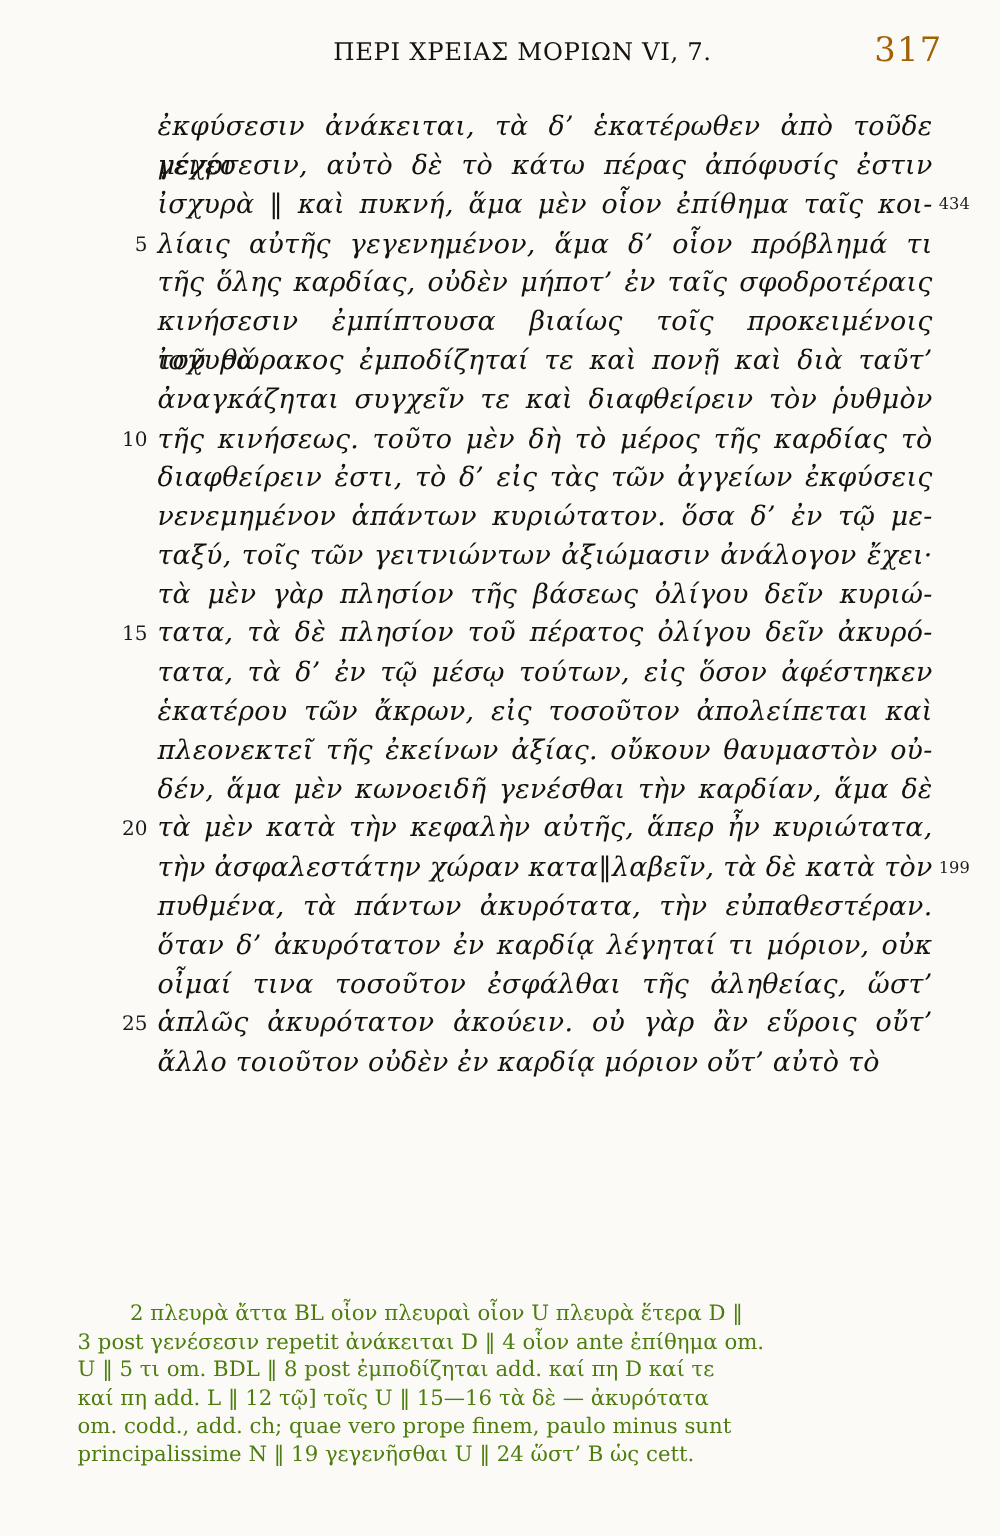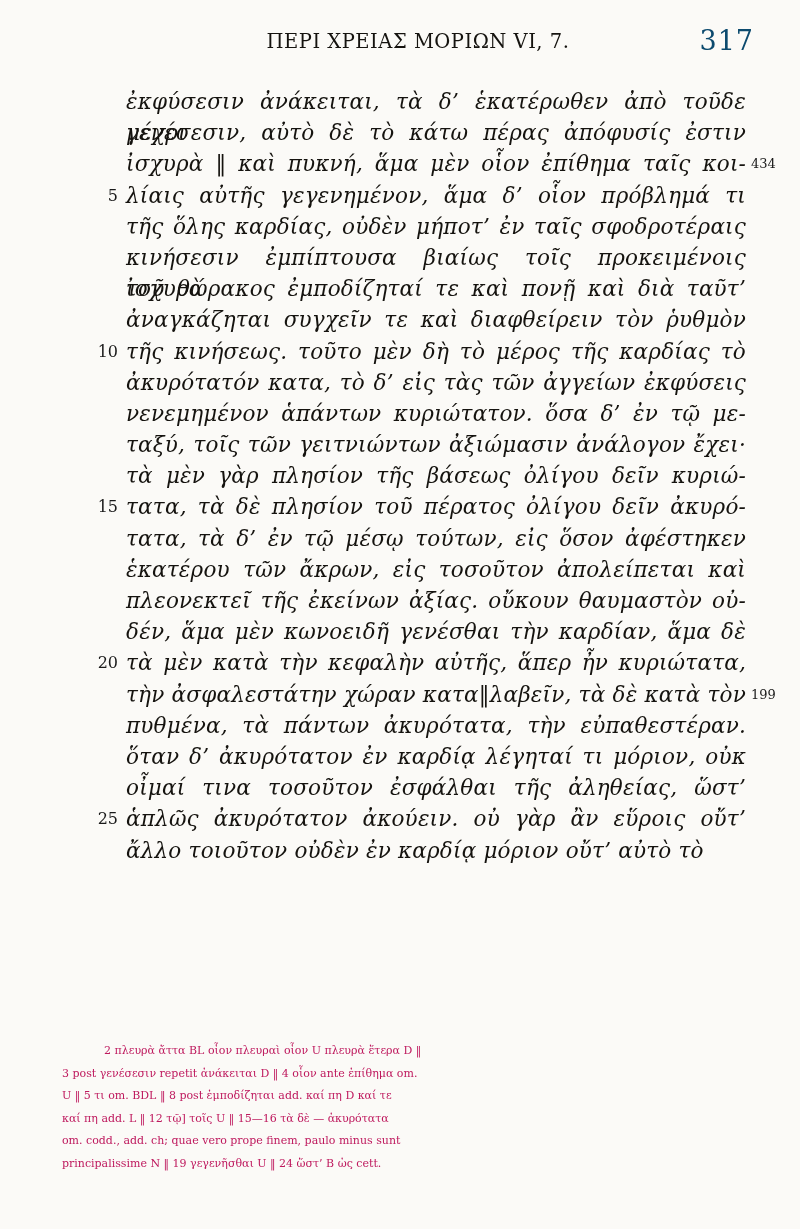--- a/index.html
+++ b/index.html
@@ -38,21 +38,21 @@
     font-family: "DejaVu Serif", "Liberation Serif", serif;
     color: #15130f;
     padding-left: 20px;
   }
   .page-number {
     position: absolute;
     right: 0;
     top: -5px;
     font-size: 27px;
     font-family: "DejaVu Serif", "Liberation Serif", serif;
-    color: #0c4a6e;
+    color: #a16207;
     letter-spacing: 1px;
     text-align: center;
   }
   
   .main {
     position: absolute;
     top: 86px;
     left: 56px;
     width: 700px;
   }
@@ -99,24 +99,24 @@
     font-style: normal;
     font-family: "DejaVu Serif", "Liberation Serif", serif;
     color: #1a1a1a;
   }
   
   .apparatus {
     position: absolute;
     top: 1040px;
     left: 62px;
     width: 600px;
-    font-size: 11px;
+    font-size: 17px;
     line-height: 22.6px;
     font-family: "DejaVu Serif", "Liberation Serif", serif;
-    color: #be185d;
+    color: #4d7c0f;
   }
   .app-line {
     white-space: nowrap;
   }
   .app-line.indent {
     text-indent: 42px;
   }
 </style>
 </head>
 <body>
@@ -170,21 +170,21 @@
       <span class="line-text just">ἀναγκάζηται συγχεῖν τε καὶ διαφθείρειν τὸν ῥυθμὸν</span>
       <span class="margin-num"></span>
     </div>
     <div class="line">
       <span class="line-num">10</span>
       <span class="line-text just">τῆς κινήσεως.   τοῦτο μὲν δὴ τὸ μέρος τῆς καρδίας τὸ</span>
       <span class="margin-num"></span>
     </div>
     <div class="line">
       <span class="line-num"></span>
-      <span class="line-text just">ἀκυρότατόν κατα, τὸ δ’ εἰς τὰς τῶν ἀγγείων ἐκφύσεις</span>
+      <span class="line-text just">διαφθείρειν ἐστι, τὸ δ’ εἰς τὰς τῶν ἀγγείων ἐκφύσεις</span>
       <span class="margin-num"></span>
     </div>
     <div class="line">
       <span class="line-num"></span>
       <span class="line-text just">νενεμημένον ἁπάντων κυριώτατον.   ὅσα δ’ ἐν τῷ με-</span>
       <span class="margin-num"></span>
     </div>
     <div class="line">
       <span class="line-num"></span>
       <span class="line-text just">ταξύ, τοῖς τῶν γειτνιώντων ἀξιώμασιν ἀνάλογον ἔχει·</span>

